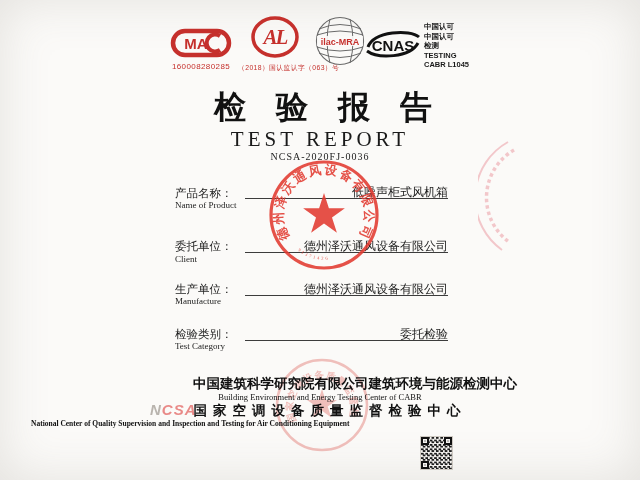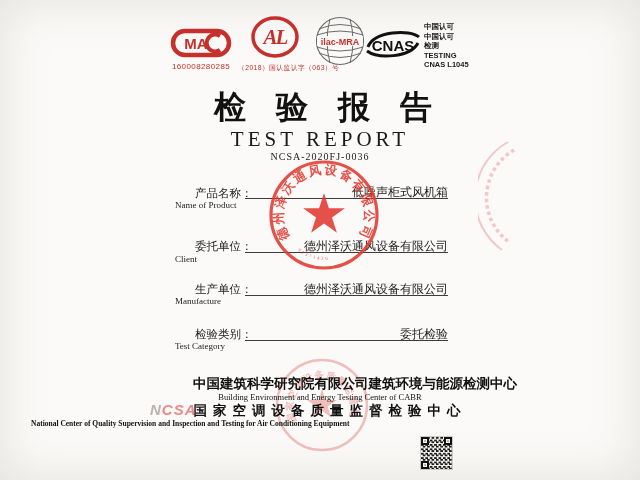--- a/index.html
+++ b/index.html
@@ -11,21 +11,21 @@
   }
   .abs{position:absolute;}
   
   .logo-caption{position:absolute;font-size:7.5px;color:#c5302c;text-align:center;letter-spacing:.4px;white-space:nowrap;font-family:"Liberation Sans",sans-serif;}
   .cnas-block{position:absolute;left:424px;top:22px;font-family:"Liberation Sans",sans-serif;font-weight:bold;color:#1a1a1a;font-size:7.5px;line-height:9.5px;}
   
   .title-zh{position:absolute;top:86px;left:0;width:640px;text-align:center;font-size:32px;font-weight:bold;letter-spacing:30px;padding-left:36px;box-sizing:border-box;color:#111;}
   .title-en{position:absolute;top:127px;left:0;width:640px;text-align:center;font-size:21px;letter-spacing:4px;color:#1a1a1a;}
   .report-no{position:absolute;top:151px;left:0;width:640px;text-align:center;font-size:10px;letter-spacing:1px;color:#222;}
   
-  .f-zh{position:absolute;left:175px;font-size:11.5px;color:#1d1d1d;font-family:"Liberation Sans",sans-serif;margin-left:20px;}
+  .f-zh{position:absolute;left:175px;font-size:11.5px;color:#1d1d1d;font-family:"Liberation Sans",sans-serif;}
   .f-en{position:absolute;left:175px;font-size:9px;color:#222;}
   .f-line{position:absolute;left:245px;width:203px;border-bottom:1.5px solid #3c3c3c;}
   .f-val{position:absolute;left:245px;width:203px;text-align:right;font-size:12px;color:#1b1b1b;}
   
   .foot-zh1{position:absolute;top:375px;left:0;width:640px;text-align:center;font-size:13.5px;font-weight:bold;color:#111;padding-left:35px;}
   .foot-en1{position:absolute;top:392px;left:0;width:640px;text-align:center;font-size:8.5px;font-weight:normal;color:#111;}
   .foot-zh2{position:absolute;top:402px;left:20px;width:620px;text-align:center;font-size:13.5px;font-weight:bold;letter-spacing:6px;color:#111;}
   .foot-en2{position:absolute;top:419px;left:0;width:640px;font-size:7.5px;font-weight:bold;color:#111;padding-left:31px;}
   .ncsa-logo{position:absolute;left:150px;top:401px;font-family:"Liberation Sans",sans-serif;font-weight:bold;font-style:italic;font-size:15px;letter-spacing:1px;}
   .ncsa-n{color:#b9b4ae;}
@@ -72,21 +72,21 @@
     <path d="M4,19 C10,3 46,1 55,9" fill="none" stroke="#111" stroke-width="3"></path>
     <path d="M3,23 C14,31 46,30 54,15" fill="none" stroke="#111" stroke-width="3"></path>
     <text x="29" y="23" text-anchor="middle" font-family="Liberation Sans, sans-serif" font-size="15" font-weight="bold" fill="#111">CNAS</text>
   </svg>
 
   <div class="cnas-block">
     <div>中国认可</div>
     <div>中国认可</div>
     <div>检测</div>
     <div>TESTING</div>
-    <div>CNAS L1045</div>
+    <div>CABR L1045</div>
   </div>
 
   <div class="title-zh">检验报告</div>
   <div class="title-en">TEST REPORT</div>
   <div class="report-no">NCSA-2020FJ-0036</div>
 
   <div class="f-zh" style="top:186px">产品名称：</div>
   <div class="f-en" style="top:200px">Name of Product</div>
   <div class="f-val" style="top:184px">低噪声柜式风机箱</div>
   <div class="f-line" style="top:198px"></div>

